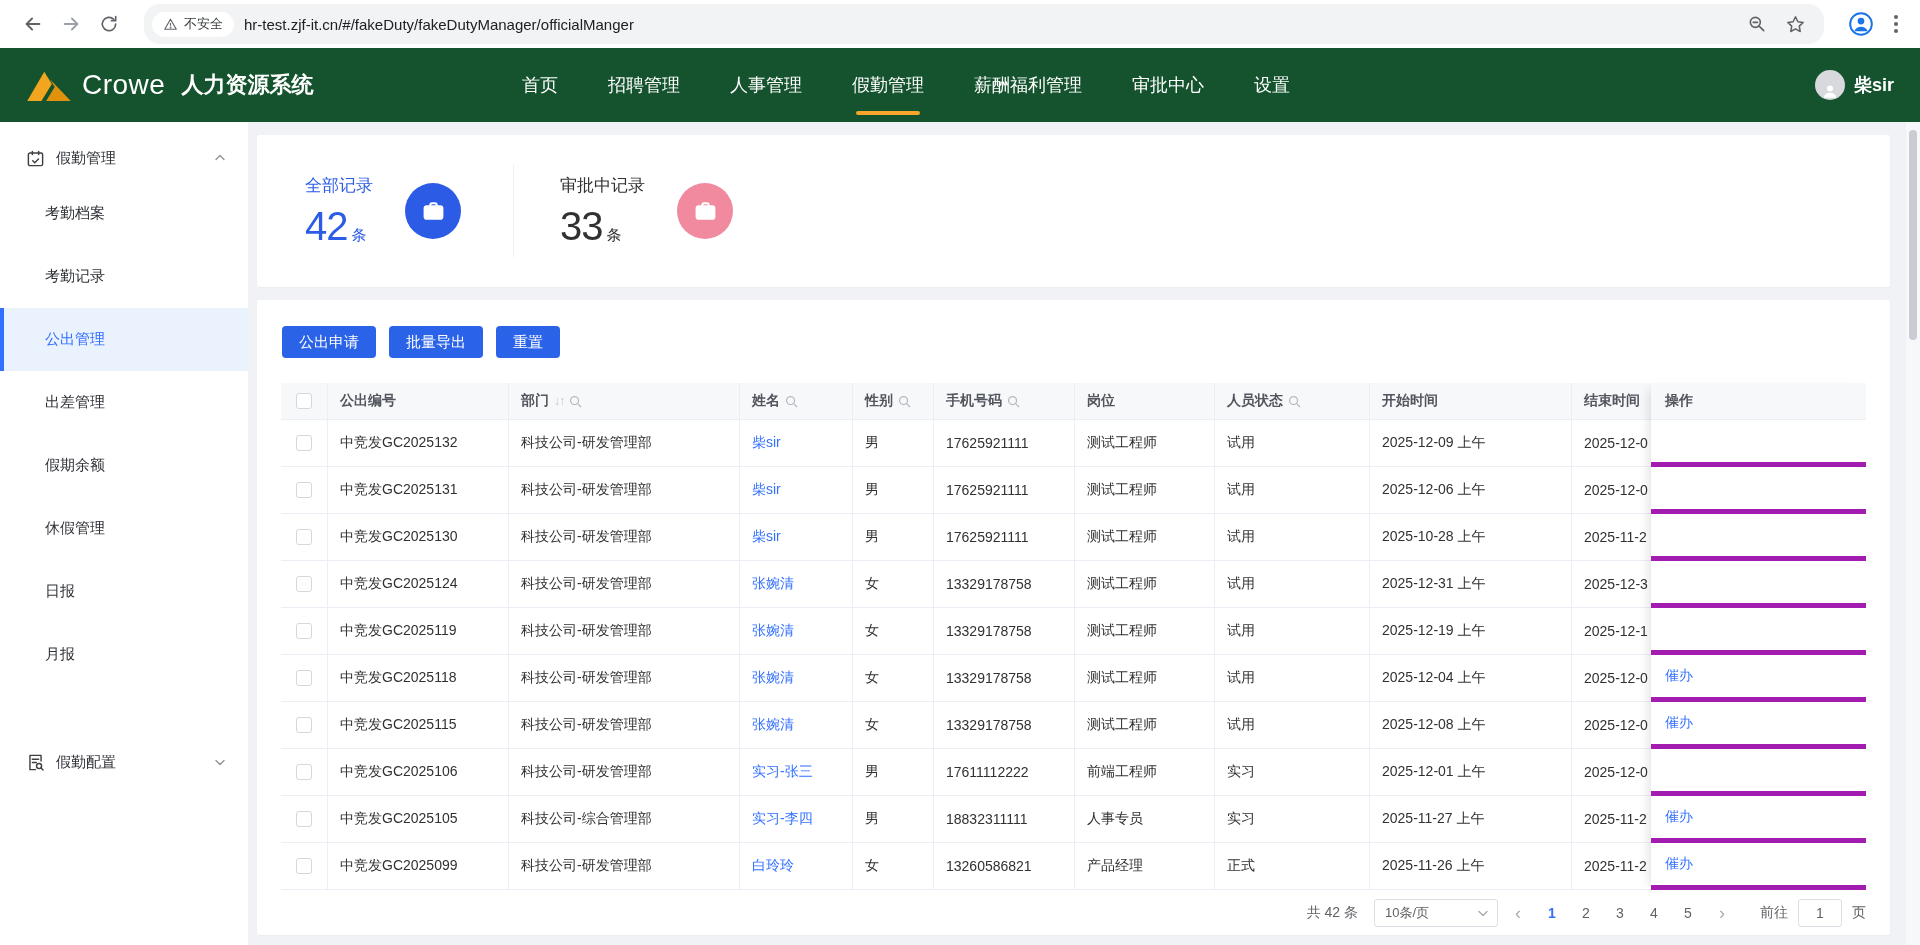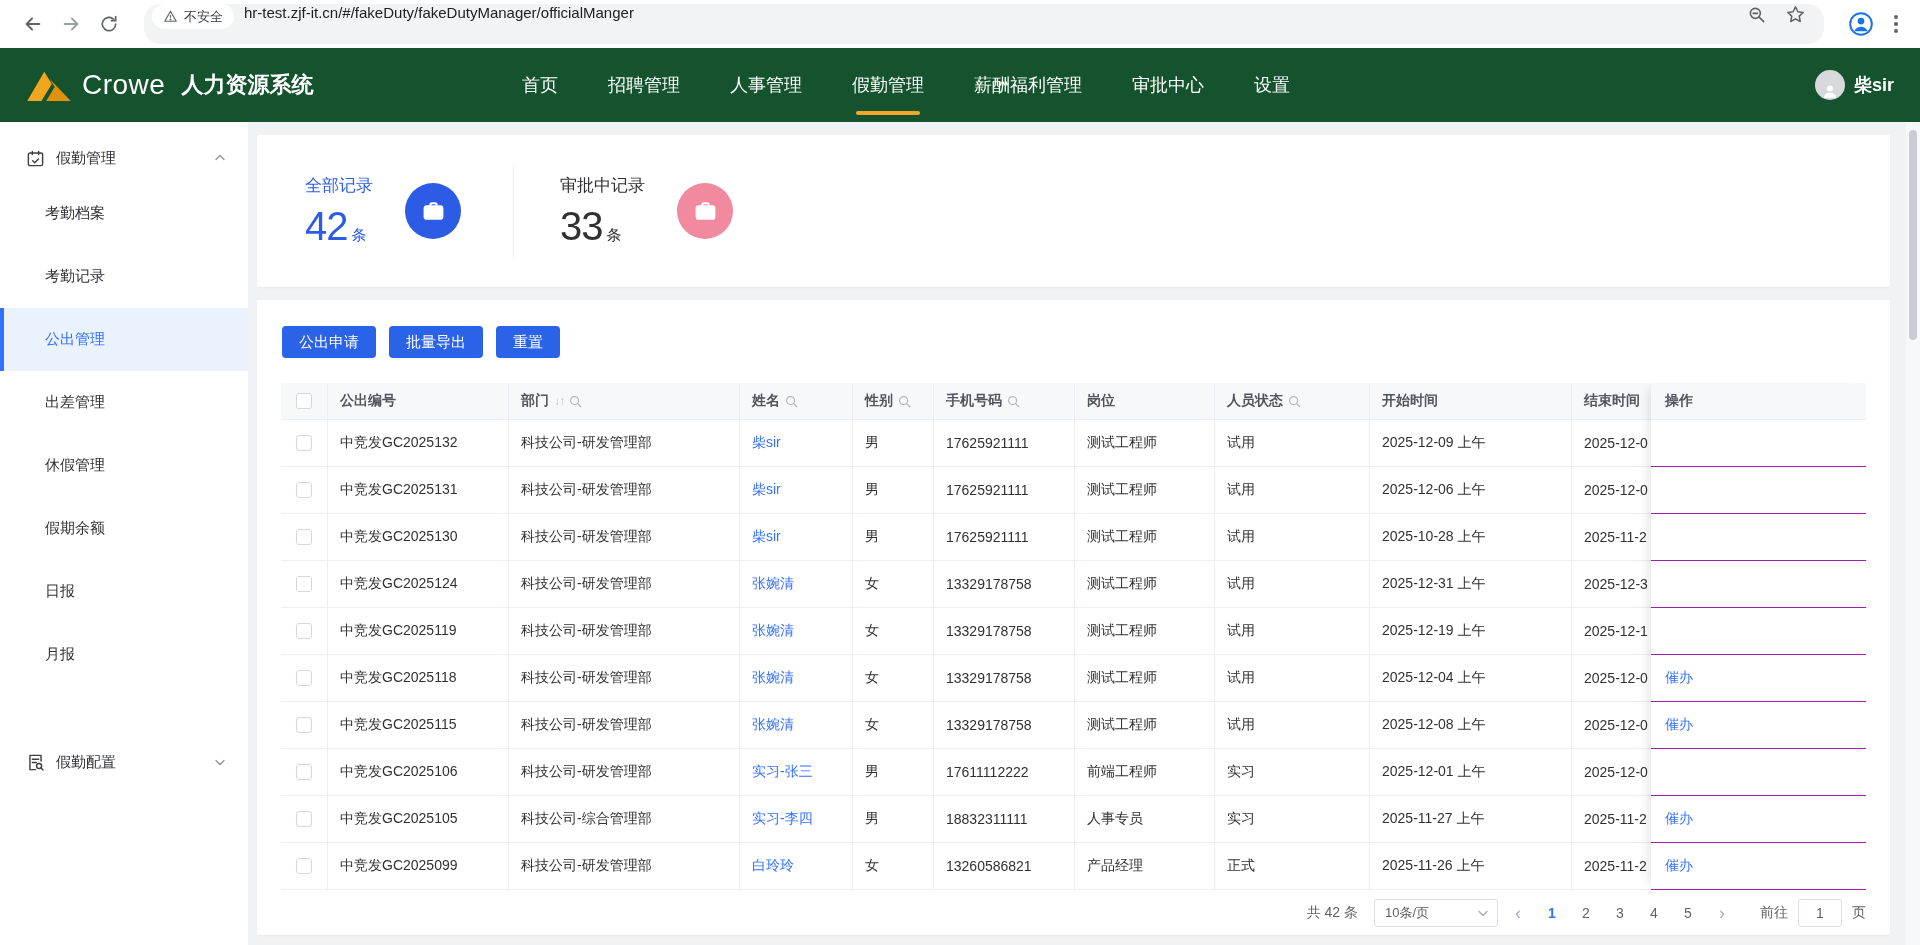--- a/index.html
+++ b/index.html
@@ -2,21 +2,21 @@
 <html><head>
 <meta charset="utf-8">
 <style>
   * { margin:0; padding:0; box-sizing:border-box; }
   body { font-family:"Liberation Sans","DejaVu Sans",sans-serif; background:#e8eaee; }
   .screen { position:relative; width:1920px; height:945px; overflow:hidden; background:#f0f2f5; }
 
   
   .chrome { position:absolute; top:0; left:0; width:1920px; height:48px; background:#fff; display:flex; align-items:center; padding:0 14px; }
   .chrome-btn { width:38px; height:38px; display:flex; align-items:center; justify-content:center; border-radius:50%; flex:0 0 auto; }
-  .url-bar { flex:1; height:40px; margin:0 16px; background:#f1f3f4; border-radius:16px; display:flex; align-items:flex-start; padding:0 12px 0 8px; min-width:0; }
+  .url-bar { flex:1; height:40px; margin:0 16px; background:#f1f3f4; border-radius:16px; display:flex; align-items:center; padding:0 12px 0 8px; min-width:0; }
   .sec-chip { height:25px; background:#fff; border-radius:13px; display:flex; align-items:center; gap:6px; padding:0 11px; flex:0 0 auto; }
   .sec-chip span { font-size:13px; color:#3c4043; }
   .url-text { font-size:15px; color:#202124; margin-left:10px; white-space:nowrap; overflow:hidden; flex:1; }
   .url-icons { display:flex; align-items:center; gap:18px; padding-right:6px; }
   .chrome-right { display:flex; align-items:center; gap:16px; padding:0 4px 0 8px; }
   .dots { display:flex; flex-direction:column; gap:3px; padding:4px; }
   .dots i { width:4px; height:4px; border-radius:50%; background:#5f6368; }
 
   
   .appbar { position:absolute; top:48px; left:0; width:1920px; height:74px; background:#14532d; display:flex; align-items:center; }
@@ -68,21 +68,21 @@
   .tr { display:flex; height:47px; background:#fff; border-bottom:1px solid #ebeef5; }
   .th, .td { flex:0 0 auto; display:flex; align-items:center; padding:0 12px; border-right:1px solid #ebeef5; font-size:14px; overflow:hidden; white-space:nowrap; }
   .th { color:#51555c; font-weight:bold; gap:5px; }
   .td { color:#303133; }
   .th.center, .td.center { justify-content:center; padding:0; }
   .sort-glyph { font-size:12px; color:#c0c4cc; letter-spacing:-1px; }
   .checkbox { width:16px; height:16px; border:1px solid #d4d7de; border-radius:3px; background:#fff; cursor:pointer; }
   .cell-link { color:#3370ff; cursor:pointer; }
   .fixed-col { position:absolute; top:0; right:0; width:215px; height:507px; background:#fff; box-shadow:-8px 0 10px -6px rgba(0,0,0,.12); }
   .fx-head { height:37px; background:#f7f8fa; border-bottom:1px solid #ebeef5; display:flex; align-items:center; padding:0 14px; font-size:14px; font-weight:bold; color:#51555c; }
-  .fx-cell { height:47px; border-bottom:1px solid #a21caf; display:flex; align-items:center; padding:0 14px; font-size:14px; }
+  .fx-cell { height:47px; border-bottom:5px solid #a21caf; display:flex; align-items:center; padding:0 14px; font-size:14px; }
 
   
   .pagination { position:absolute; top:597px; right:24px; height:32px; display:flex; align-items:center; color:#606266; font-size:14px; }
   .pg-total { margin-right:16px; }
   .pg-size { width:124px; height:28px; border:1px solid #dcdfe6; border-radius:3px; background:#fff; display:flex; align-items:center; padding:0 8px 0 10px; font-size:13px; color:#606266; cursor:pointer; }
   .pg-size .chev { margin-left:auto; }
   .pg-arrow { width:28px; height:28px; display:flex; align-items:center; justify-content:center; font-size:18px; color:#a8abb2; background:none; border:none; cursor:pointer; margin:0 6px; font-family:inherit; }
   .pg-pages { display:flex; gap:6px; }
   .page-num { width:28px; height:28px; display:flex; align-items:center; justify-content:center; background:none; border:none; font-size:14px; color:#606266; cursor:pointer; font-family:inherit; }
   .page-num.active { color:#3370ff; font-weight:bold; }
@@ -203,22 +203,22 @@
           <span class="icn chev">
             <svg width="12" height="12" viewBox="0 0 12 12">
               <polyline points="2,7.5 6,3.5 10,7.5" fill="none" stroke="#909399" stroke-width="1.4" stroke-linecap="round" stroke-linejoin="round"></polyline>
             </svg>
           </span>
         </div>
         <div class="side-item">考勤档案</div>
         <div class="side-item">考勤记录</div>
         <div class="side-item active">公出管理</div>
         <div class="side-item">出差管理</div>
+        <div class="side-item">假期余额</div>
         <div class="side-item">休假管理</div>
-        <div class="side-item">假期余额</div>
         <div class="side-item">日报</div>
         <div class="side-item">月报</div>
         <div class="side-group group-2">
           <span class="icn">
             <svg width="19" height="19" viewBox="0 0 24 24" fill="none" stroke="#3d3f43" stroke-width="1.8" stroke-linecap="round" stroke-linejoin="round">
               <path d="M19 10V3H5v18h7"></path>
               <line x1="8" y1="8" x2="16" y2="8"></line>
               <line x1="8" y1="12" x2="13" y2="12"></line>
               <circle cx="16.5" cy="16.5" r="3.2"></circle>
               <line x1="19" y1="19" x2="21.5" y2="21.5"></line>

